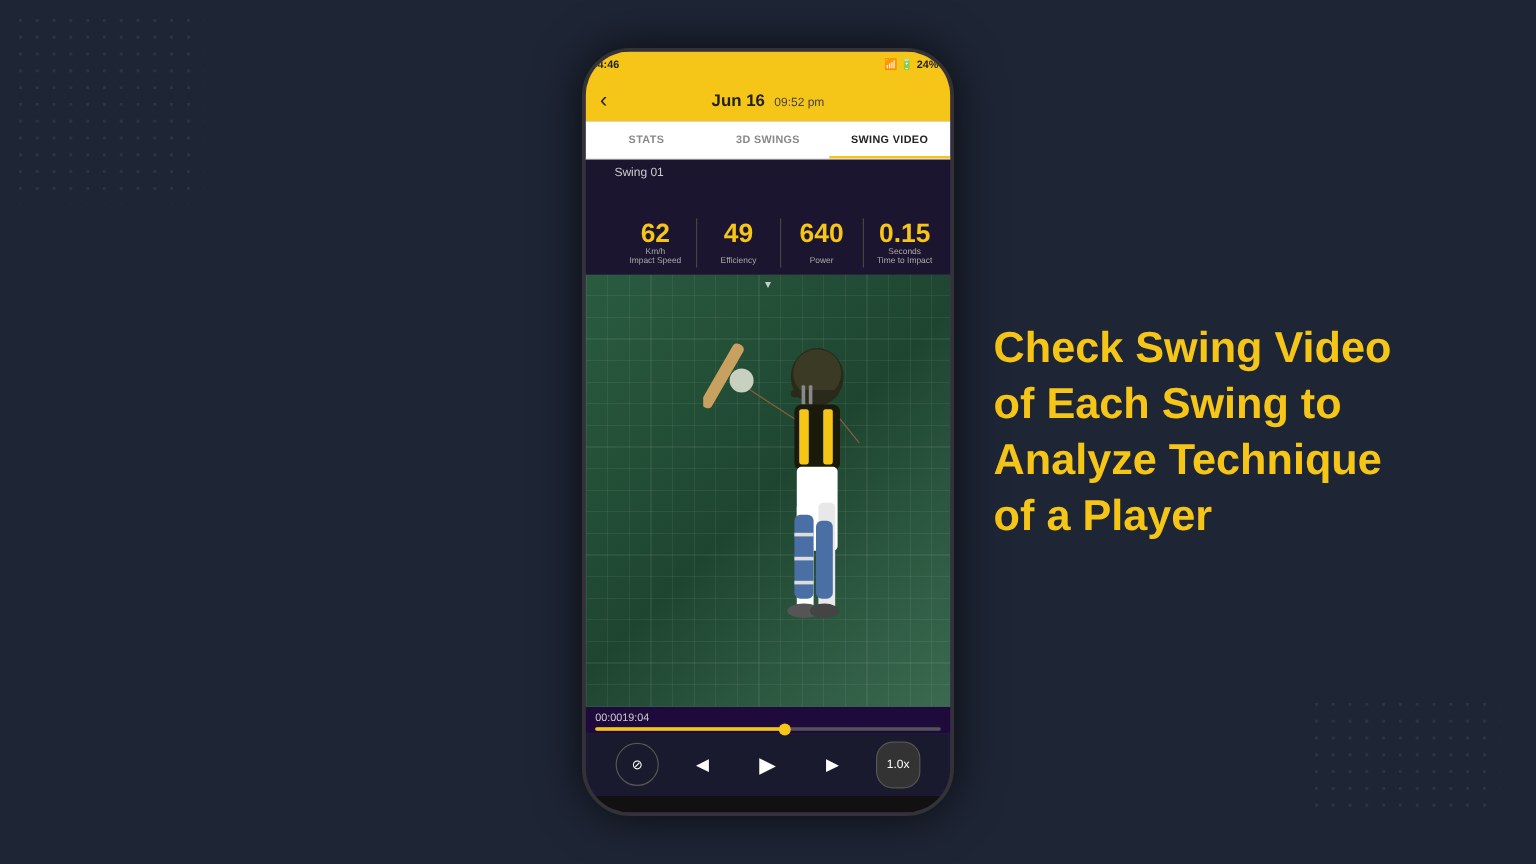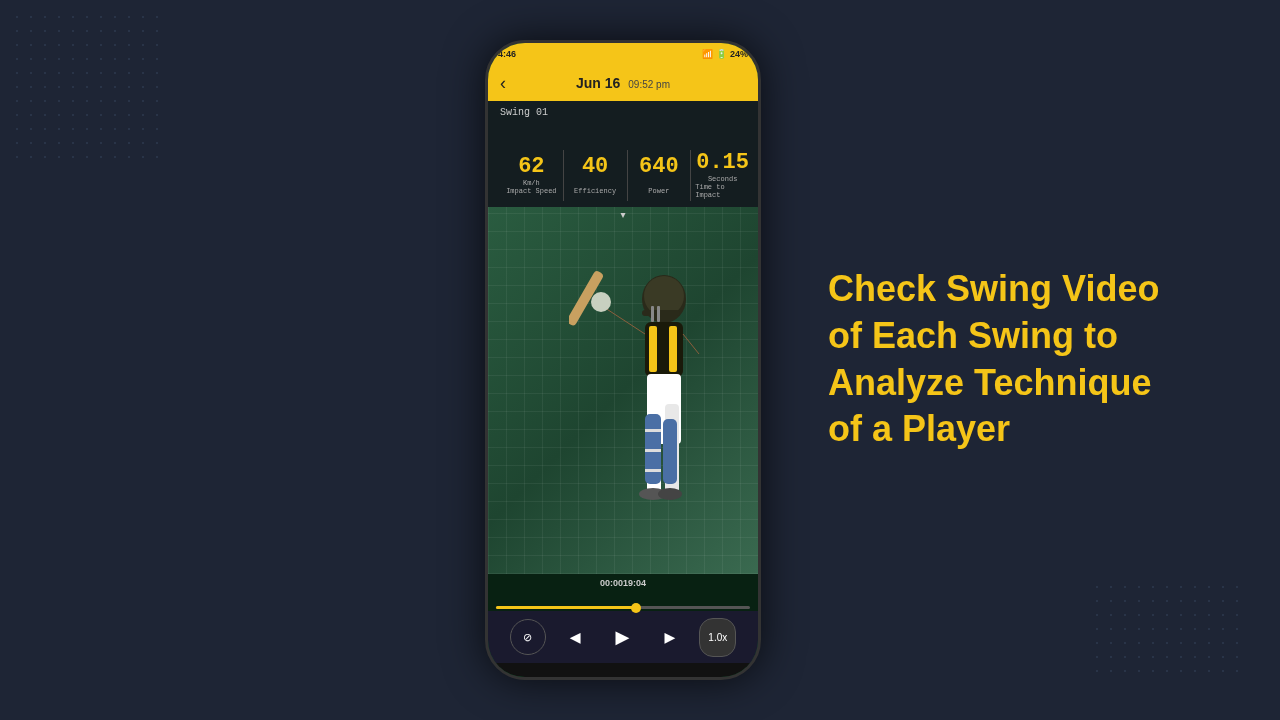--- a/index.html
+++ b/index.html
@@ -55,23 +55,23 @@
     .phone-wrapper {
       position: absolute;
       left: 50%;
       top: 50%;
       transform: translate(-50%, -50%);
       width: 310px;
       height: 640px;
     }
 
     .phone-shell {
-      width: 276px;
+      width: 310px;
       height: 640px;
-      background: #14532d;
+      background: #4c1d95;
       border-radius: 40px;
       border: 3px solid #333;
       box-shadow: 0 0 40px rgba(0,0,0,0.7);
       overflow: hidden;
       position: relative;
       display: flex;
       flex-direction: column;
     }
 
     
@@ -138,23 +138,22 @@
       letter-spacing: 0.3px;
     }
     .tab.active {
       color: #222;
       border-bottom: 2px solid #f5c518;
     }
 
     
     .stats-bar {
       background: rgba(20, 20, 30, 0.85);
-      padding: 6px 4px 6px 12px;
-      flex-shrink: 0;
-      font-family: Liberation Mono, monospace;
+      padding: 6px 4px 6px 24px;
+      flex-shrink: 0;
     }
     .swing-label {
       font-size: 10px;
       color: #ccc;
       margin-bottom: 4px;
     }
     .stats-row {
       display: flex;
       align-items: stretch;
     }
@@ -231,25 +230,24 @@
     }
 
     
     .video-time-bar {
       background: rgba(0,0,0,0.6);
       padding: 4px 8px 2px;
       flex-shrink: 0;
     }
     .time-labels {
       display: flex;
-      justify-content: center;
+      justify-content: flex-start;
       font-size: 9px;
       color: #ccc;
-      margin-bottom: 18px;
-      font-weight: bold;
+      margin-bottom: 3px;
     }
     .progress-track {
       height: 3px;
       background: #555;
       border-radius: 2px;
       position: relative;
     }
     .progress-fill {
       height: 100%;
       background: #f5c518;
@@ -334,31 +332,36 @@
     </div>
 
     <div class="header">
       <span class="back-btn">‹</span>
       <span class="title">
         <span>Jun 16</span>
         <span class="time">09:52 pm</span>
       </span>
     </div>
 
+    <div class="tabs">
+      <div class="tab">STATS</div>
+      <div class="tab">3D SWINGS</div>
+      <div class="tab active">SWING VIDEO</div>
+    </div>
 
     <div class="stats-bar">
       <div class="swing-label">Swing  01</div>
       <div class="stats-row">
         <div class="stat-item">
           <span class="stat-value">62</span>
           <span class="stat-unit">Km/h</span>
           <span class="stat-label">Impact Speed</span>
         </div>
         <div class="stat-item">
-          <span class="stat-value">40</span>
+          <span class="stat-value">49</span>
           <span class="stat-unit">&nbsp;</span>
           <span class="stat-label">Efficiency</span>
         </div>
         <div class="stat-item">
           <span class="stat-value">640</span>
           <span class="stat-unit">&nbsp;</span>
           <span class="stat-label">Power</span>
         </div>
         <div class="stat-item">
           <span class="stat-value">0.15</span>

